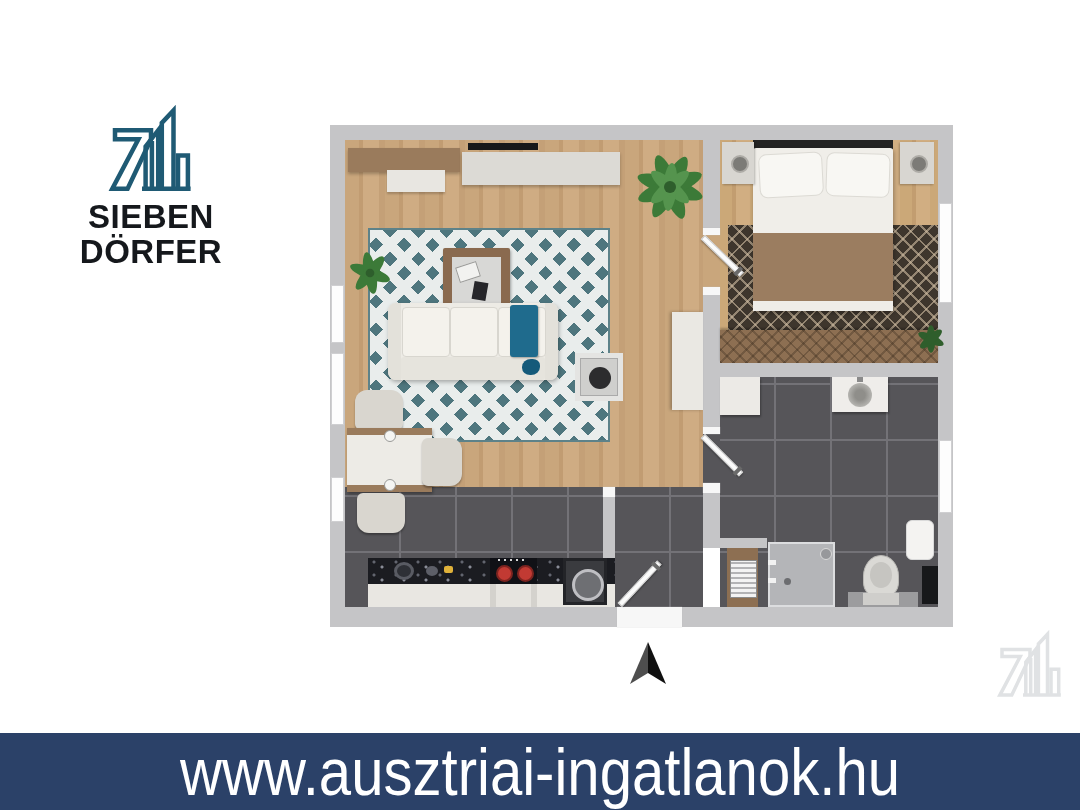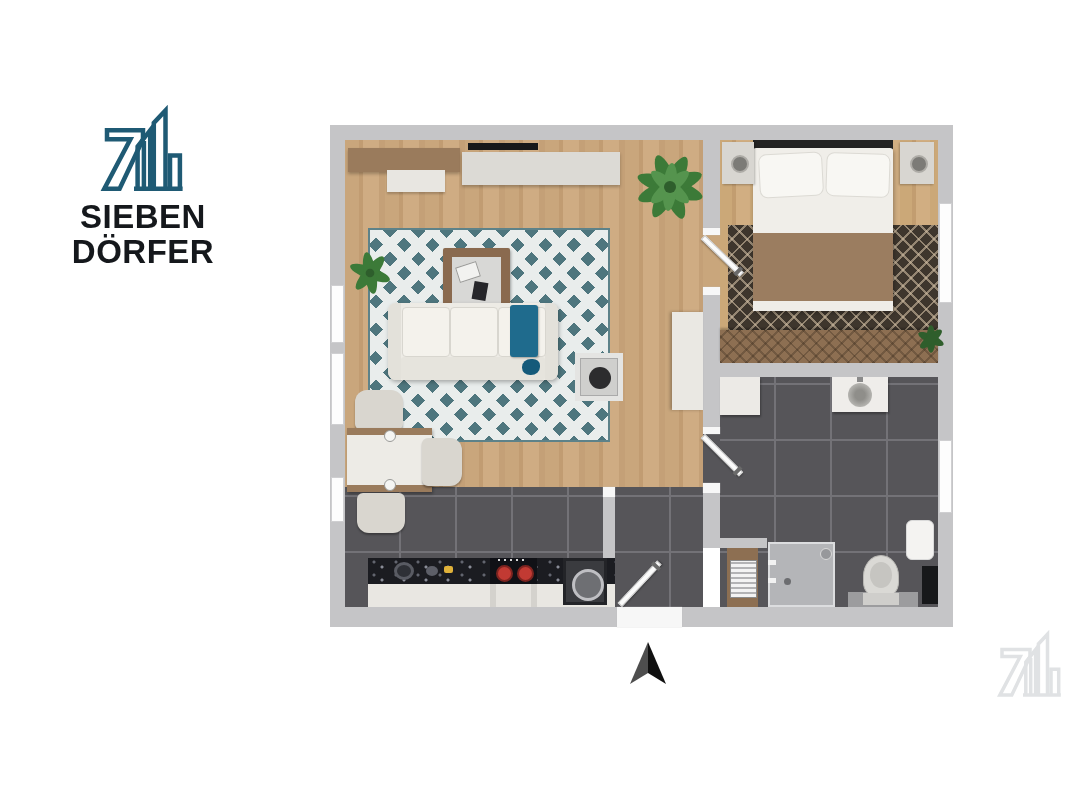--- a/index.html
+++ b/index.html
@@ -1,21 +1,21 @@
 <!DOCTYPE html>
 <html><head>
 <meta charset="utf-8">
 <style>
   html,body{margin:0;padding:0;background:#fff;}
   .page{position:relative;width:1080px;height:810px;background:#ffffff;overflow:hidden;
         font-family:"Liberation Sans", sans-serif;}
   .abs{position:absolute;}
 
   
-  .brand{position:absolute;left:12px;top:100px;width:262px;text-align:center;}
+  .brand{position:absolute;left:20px;top:100px;width:262px;text-align:center;}
   .brand-mark{margin:0 auto;display:block;}
   .brand-name{font-size:33px;font-weight:bold;color:#15181c;letter-spacing:.5px;line-height:1.05;
               font-family:"Liberation Sans",sans-serif;}
   .brand-sub{font-size:24px;font-weight:400;color:#2e5670;letter-spacing:6px;margin-top:4px;}
 
   
   .plan{position:absolute;left:330px;top:125px;width:623px;height:502px;}
   .wall{position:absolute;background:#c5c5c7;}
   .jamb{position:absolute;background:#f7f7f7;box-shadow:0 0 1px #bbb;}
   .win{position:absolute;background:#fdfdfd;border:1px solid #cfcfd1;box-sizing:border-box;}
@@ -240,14 +240,17 @@
 
   <svg class="abs" style="left:995px;top:628px;" width="70" height="74" viewBox="0 0 100 100" fill="none" stroke="#e0e2e4" stroke-width="5">
     <path d="M10 28 H50 V38 L24 93 H7 L36 38 H10 Z"></path>
     <path d="M44 93 V46 L58 28 V93"></path>
     <path d="M51 40 V93"></path>
     <path d="M62 93 V20 L75 6 V93"></path>
     <path d="M80 93 V56 H91 V93"></path>
     <path d="M40 93 H94"></path>
   </svg>
 
+  <div class="banner">
+    <span>www.ausztriai-ingatlanok.hu</span>
+  </div>
 
 </div>
 
 </body></html>

